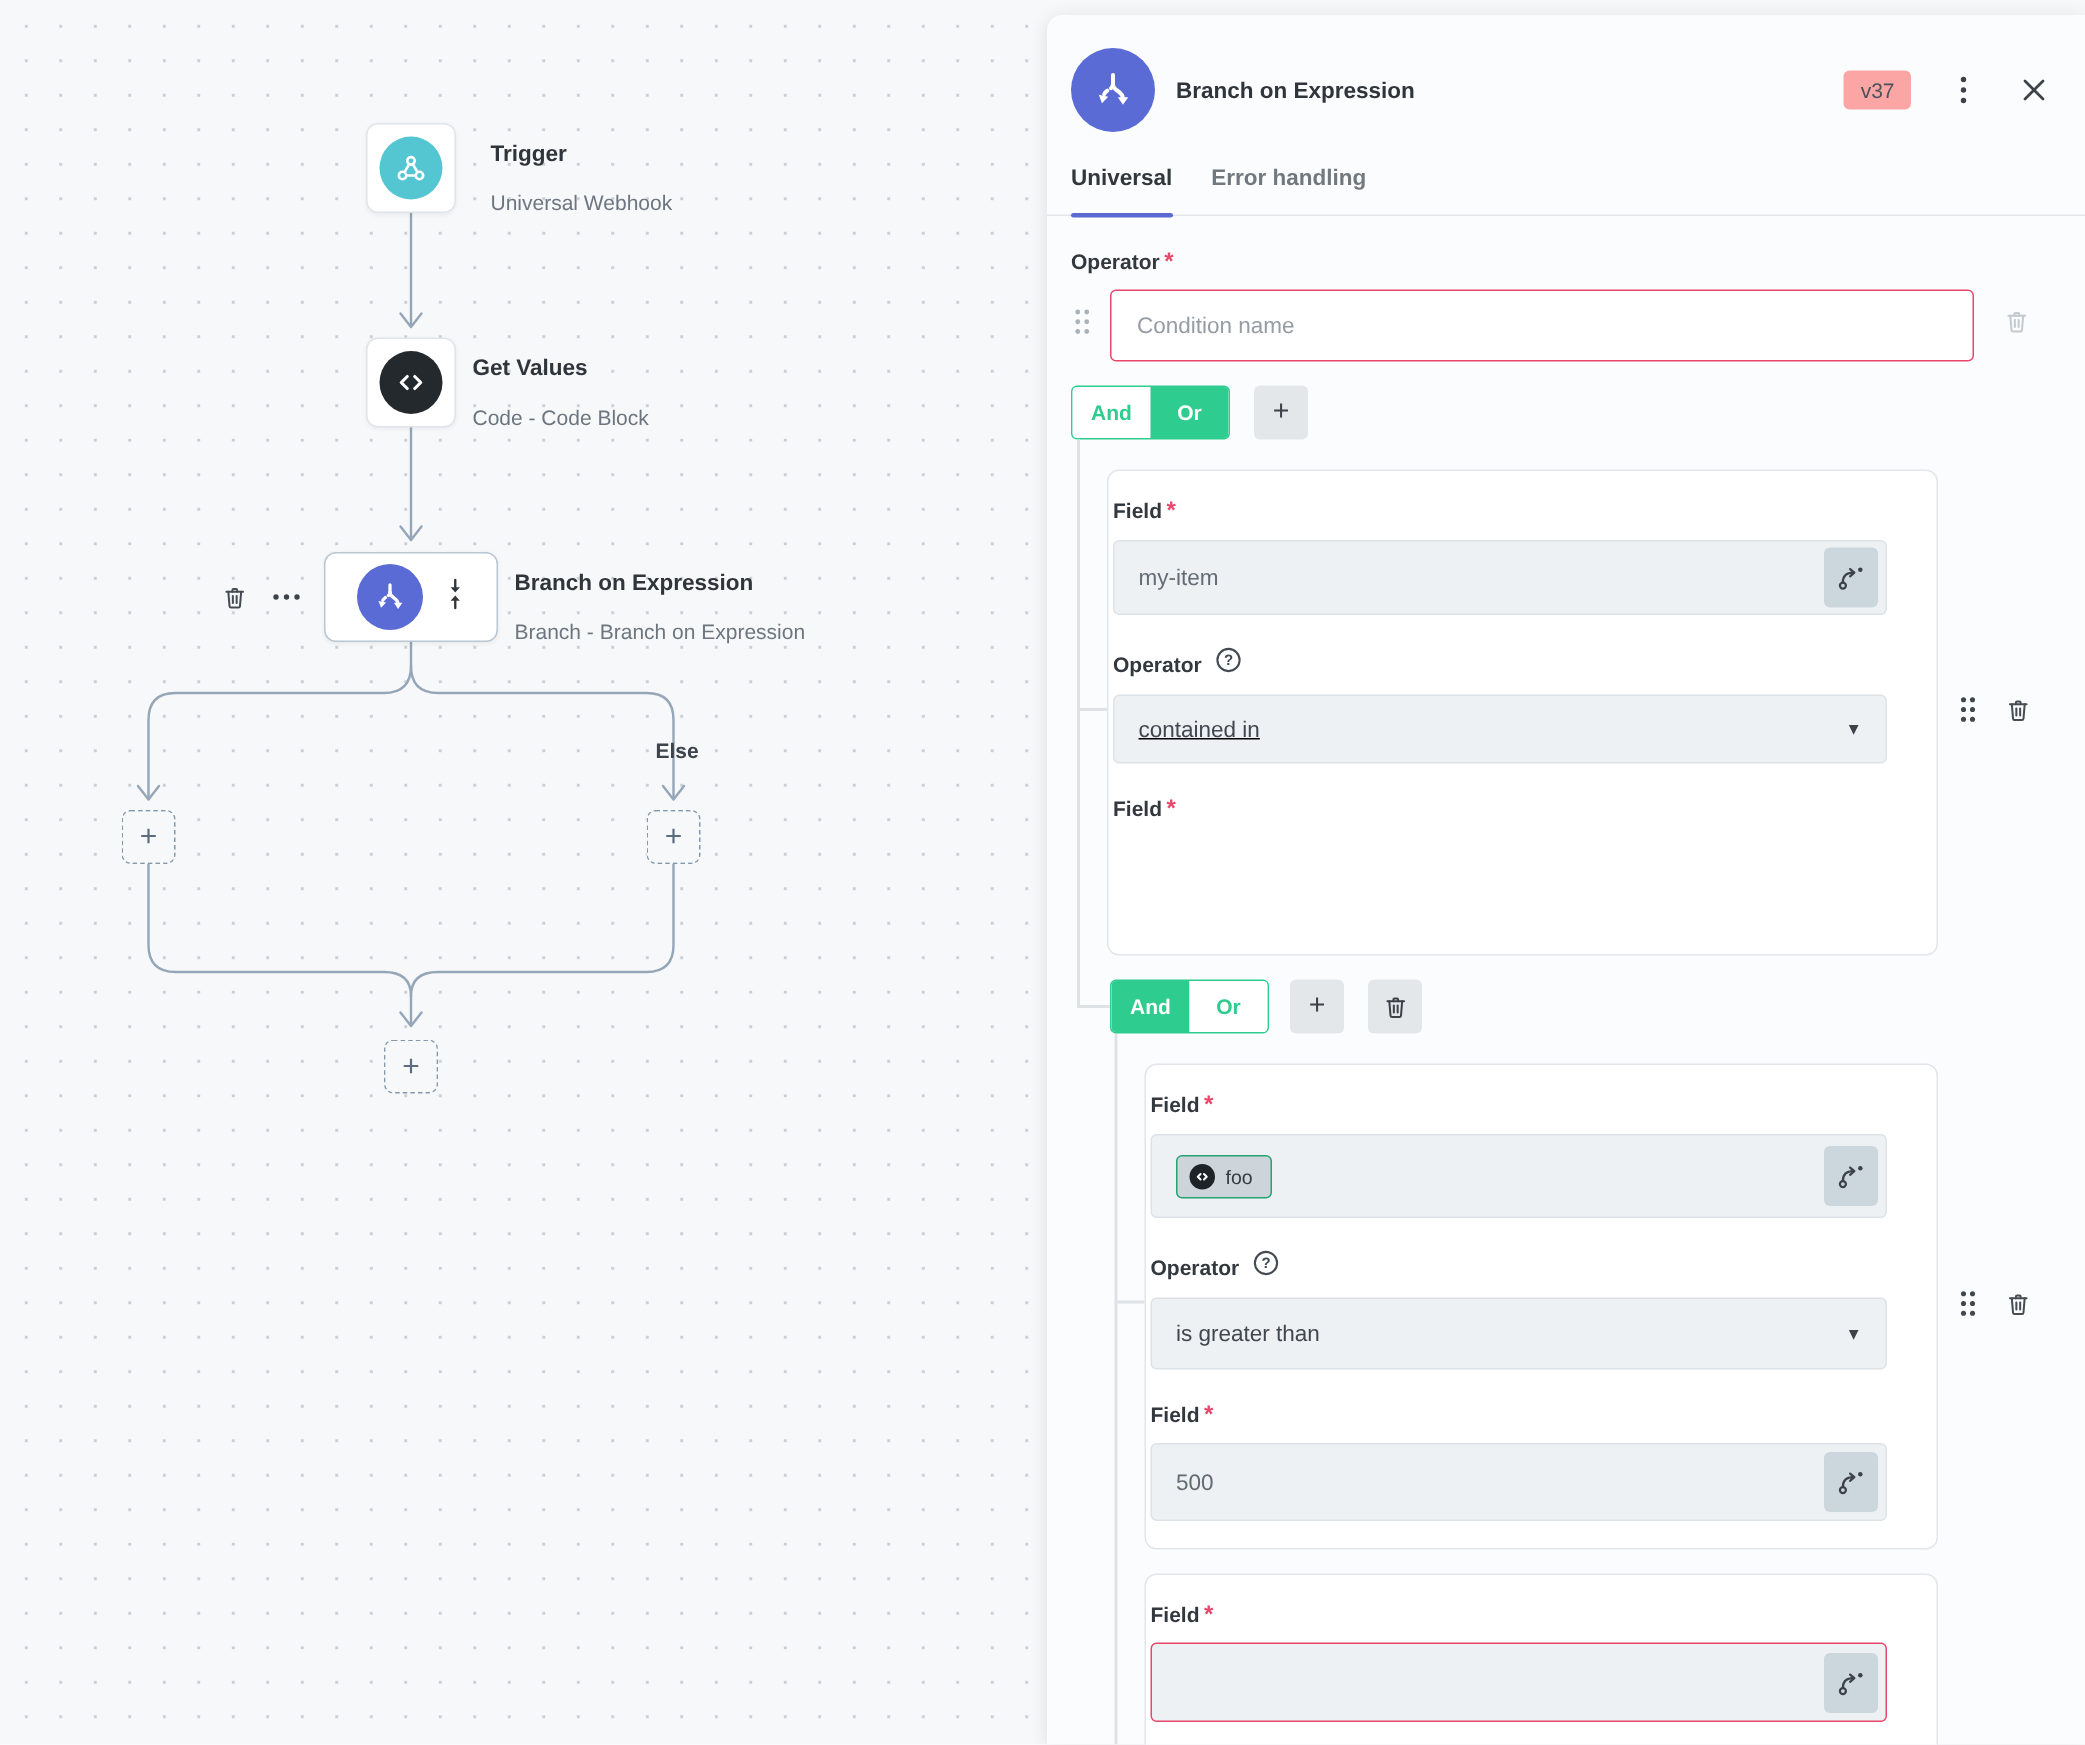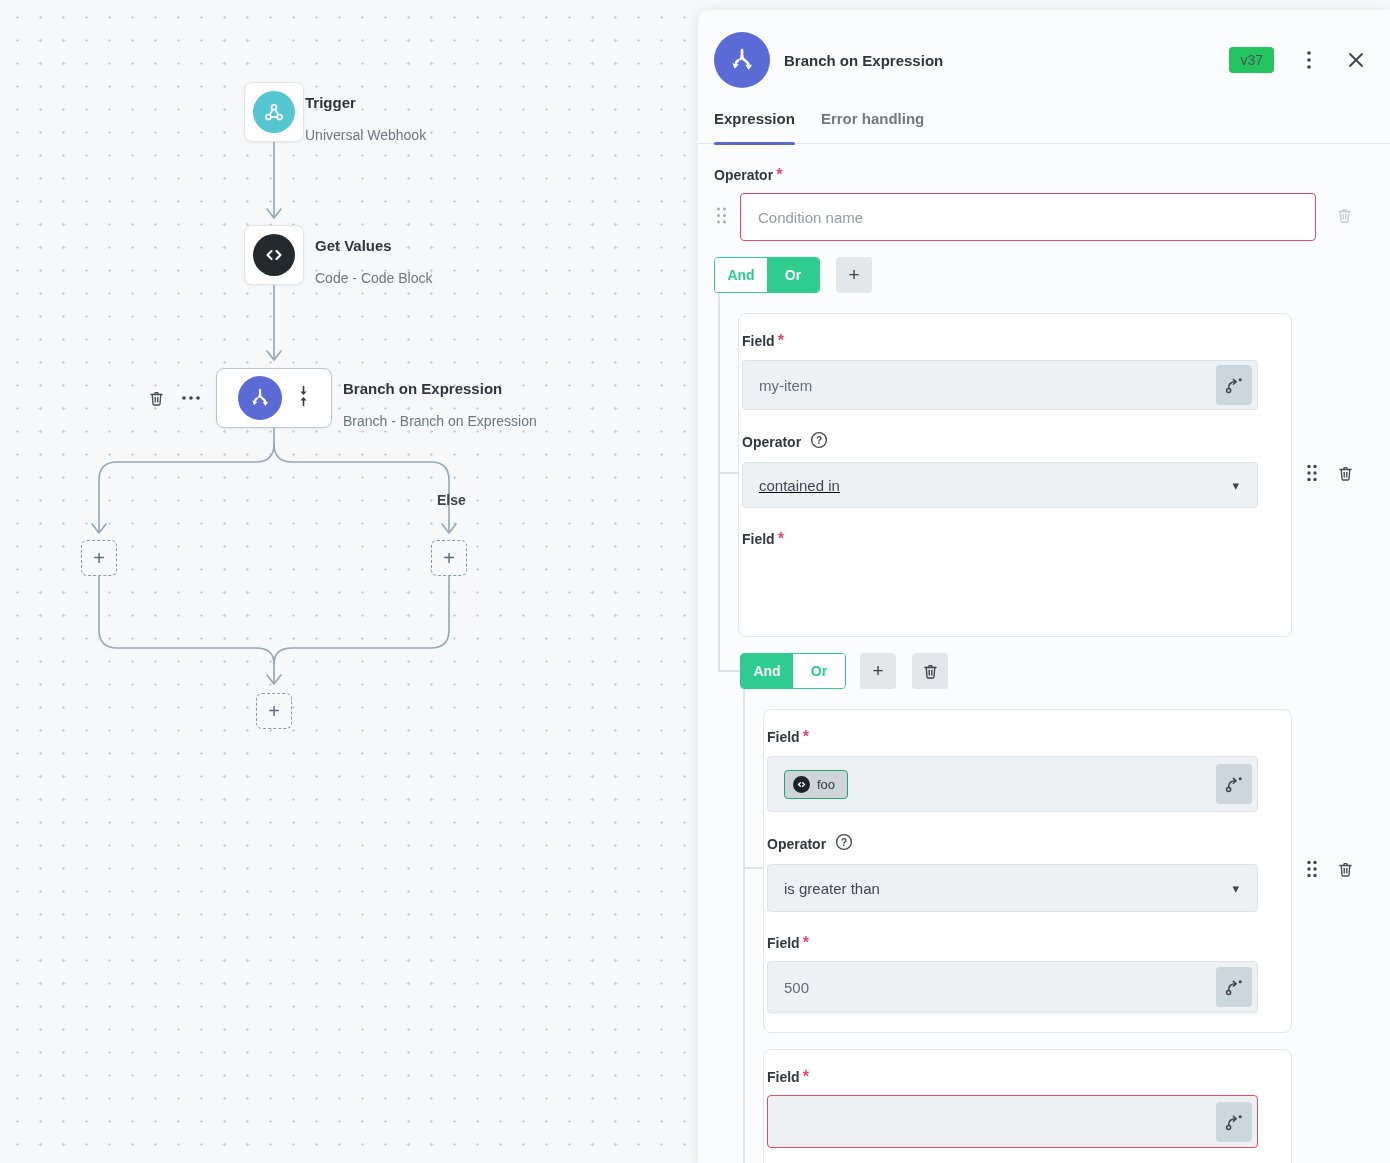--- a/index.html
+++ b/index.html
@@ -22,21 +22,21 @@
   .plusbox { position:absolute; width:36px; height:36px; border:1.6px dashed #8598ab; border-radius:6px;
     background:#f7f8f9; color:#5b6d7f; font-size:20px; display:flex; align-items:center; justify-content:center; }
   .else-label { position:absolute; font-size:14px; font-weight:600; color:#3c434b; }
   .canvas-tool { position:absolute; display:flex; align-items:center; justify-content:center; }
 
   
   .panel { position:absolute; left:698px; top:10px; width:692px; height:1153px;
     background:#fbfcfd; border-radius:10px 0 0 0; box-shadow:0 2px 12px rgba(30,40,50,.12); }
   .p-header { position:absolute; left:0; top:0; width:100%; height:100px; display:flex; align-items:center; padding:0 20px 0 16px; }
   .p-title { margin-left:14px; font-size:15px; font-weight:700; color:#2f353b; flex:1; }
-  .v-badge { background:#22c55e; color:#4a5158; font-size:14px; padding:5px 11px; border-radius:4px; margin-right:22px; }
+  .v-badge { background:#fca5a5; color:#4a5158; font-size:14px; padding:5px 11px; border-radius:4px; margin-right:22px; }
   .hbtn { background:none; border:none; cursor:pointer; display:flex; align-items:center; justify-content:center; padding:4px; }
   .kebab { margin-right:20px; }
   .tabs { position:absolute; left:0; top:100px; width:100%; height:34px; display:flex; gap:26px; padding-left:16px;
     border-bottom:1px solid #e4e7ea; }
   .tab { font-size:15px; font-weight:700; color:#71797f; padding-bottom:12px; position:relative; cursor:pointer; }
   .tab.active { color:#32373c; }
   .tab.active:after { content:""; position:absolute; left:0; right:0; bottom:-2px; height:3px; background:#5b6ad0; border-radius:2px; }
 
   .lbl { font-size:14px; font-weight:700; color:#32383e; }
   .req { color:#e8476b; font-weight:700; margin-left:3px; }
@@ -102,21 +102,21 @@
         <svg width="26" height="26" viewBox="0 0 24 24" fill="none" stroke="#fff" stroke-width="1.6">
           <circle cx="12" cy="7.6" r="2.3"></circle>
             <circle cx="6.8" cy="16.6" r="2.3"></circle>
             <circle cx="17.2" cy="16.6" r="2.3"></circle>
           <path d="M10.9 9.7 L8 14.5"></path>
             <path d="M13.1 9.7 L16 14.5"></path>
             <path d="M9.2 16.6 L14.8 16.6"></path>
         </svg>
       </span>
     </div>
-    <div class="node-label" style="left:305px;top:94px;">
+    <div class="node-label" style="left:327px;top:94px;">
       <div class="t">Trigger</div>
       <div class="s">Universal Webhook</div>
     </div>
 
     <div class="node" style="left:244px;top:225px;width:60px;height:60px;">
       <span class="icon-circle" style="width:42px;height:42px;background:#24292e;">
         <svg width="24" height="24" viewBox="0 0 24 24" fill="none" stroke="#fff" stroke-width="2.1" stroke-linecap="round" stroke-linejoin="round">
           <polyline points="9.5,8 5.5,12 9.5,16"></polyline>
             <polyline points="14.5,8 18.5,12 14.5,16"></polyline>
         </svg>
@@ -210,21 +210,21 @@
       </button>
       <button class="hbtn">
         <svg width="20" height="20" viewBox="0 0 20 20" stroke="#3c4248" stroke-width="1.8" stroke-linecap="round">
           <path d="M4 4 L16 16"></path>
             <path d="M16 4 L4 16"></path>
         </svg>
       </button>
     </div>
 
     <div class="tabs">
-      <div class="tab active">Expression</div>
+      <div class="tab active">Universal</div>
       <div class="tab">Error handling</div>
     </div>
 
     <div class="cond-label">
       <span class="lbl">Operator</span><span class="req">*</span>
     </div>
 
     <div class="cond-row">
       <span class="drag6">
         <svg width="15" height="21" viewBox="0 0 15 21">

